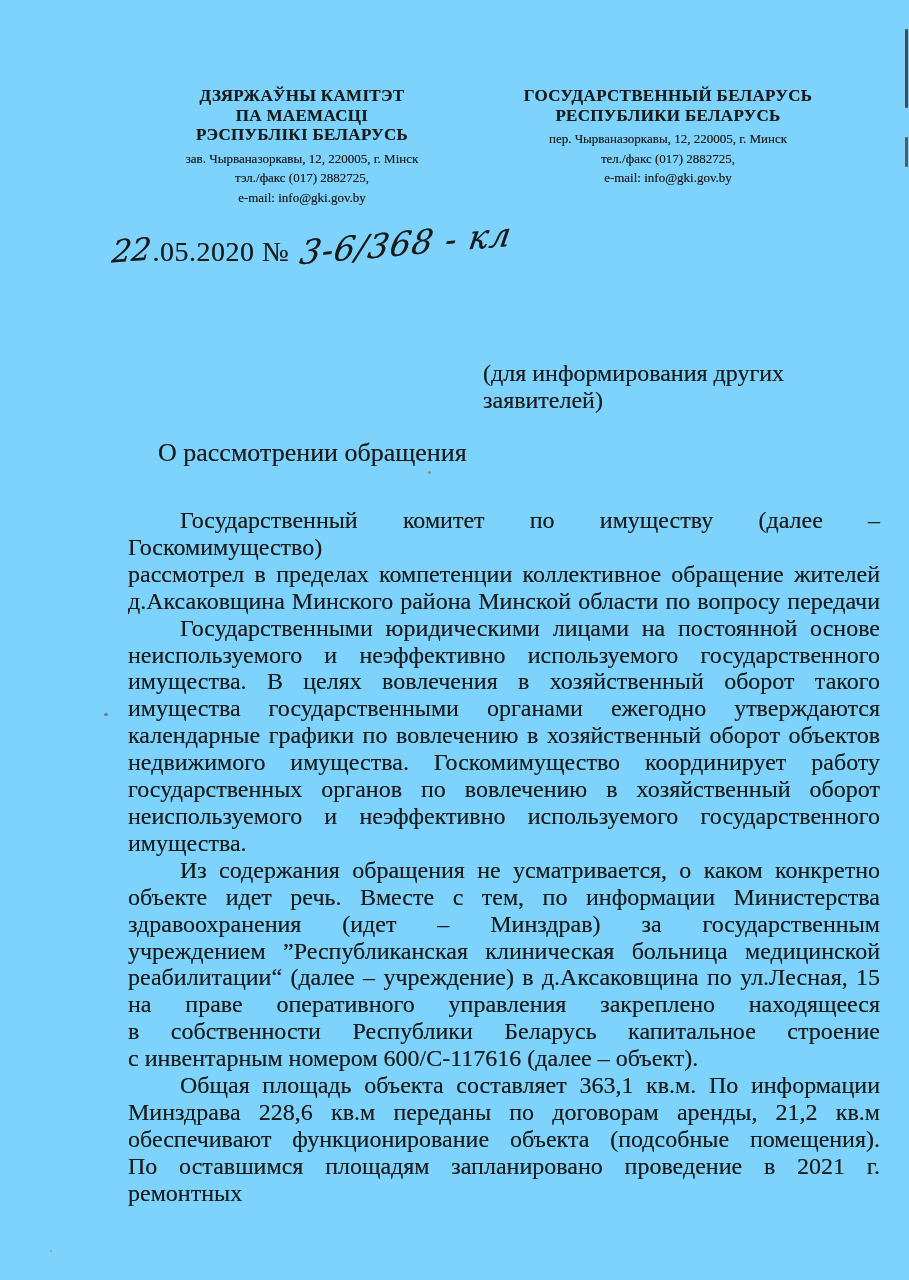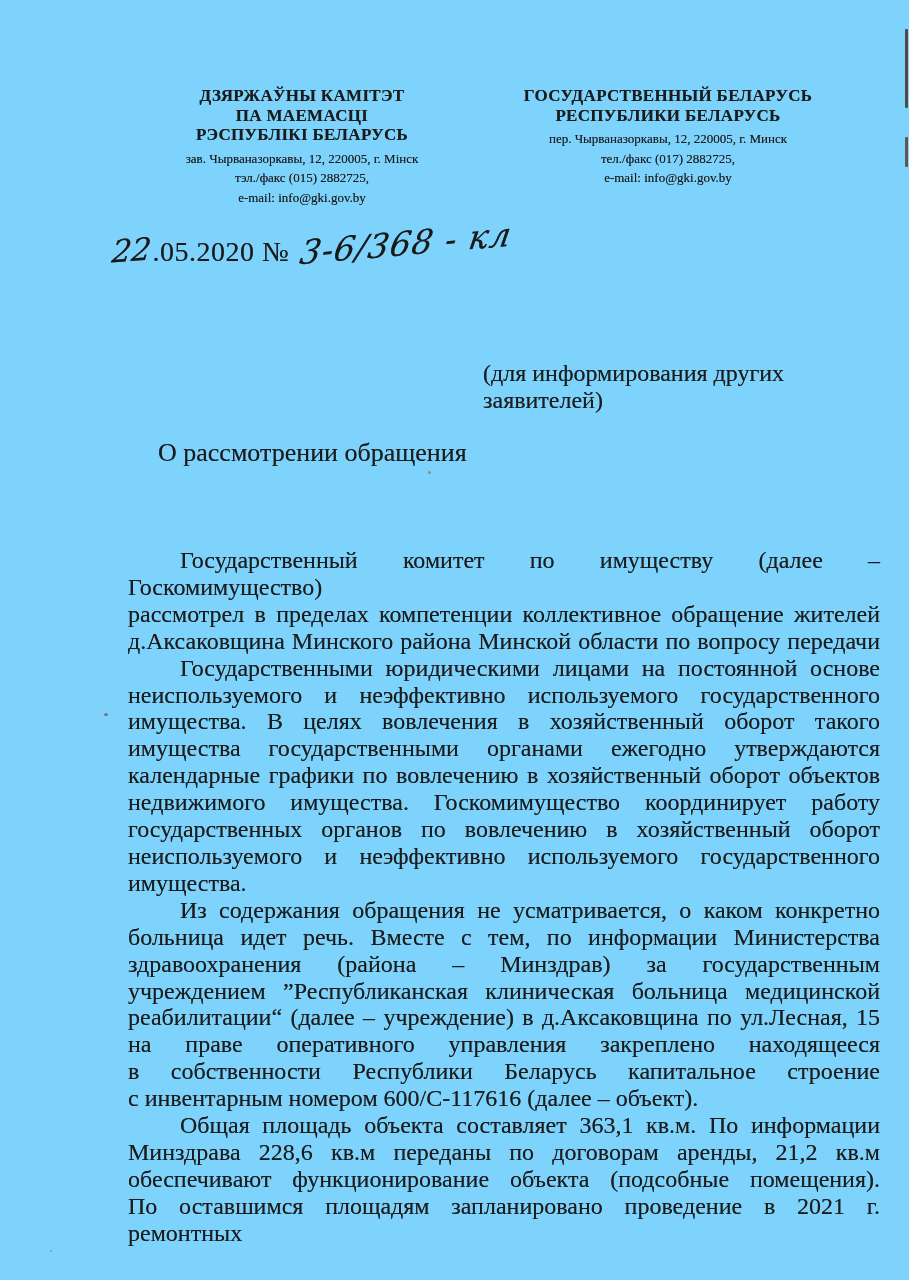--- a/index.html
+++ b/index.html
@@ -28,21 +28,21 @@
   .hand-day{ font-size:31px; transform:rotate(-4deg) skewX(-10deg); margin-right:1px; }
   .hand-num{ font-size:33px; transform:rotate(-5deg) skewX(-14deg) translateY(-6px); margin-left:10px; letter-spacing:1px; }
 
   
   .recipient-note{ position:absolute; left:483px; top:360px; width:400px; font-size:24px; line-height:27px; }
 
   
   .subject{ position:absolute; left:126px; top:438px; font-size:26px;margin-left:32px; }
 
   
-  .body-text{ position:absolute; left:128px; top:507px; width:752px; font-size:24px;margin-top:40px; }
+  .body-text{ position:absolute; left:128px; top:507px; width:752px; font-size:24px; }
   .para{ margin:0; }
   .line{ line-height:26.9px; white-space:normal; }
   .line.just{ text-align:justify; text-align-last:justify; }
   .line.indent{ text-indent:52px; }
 
   
   .scan-bar{ position:absolute; background:#4c4c4c; border-radius:1px; }
   .scan-bar.b1{ left:905px; top:29px; width:3px; height:79px; }
   .scan-bar.b2{ left:905px; top:137px; width:3px; height:30px; background:#5a5a5a; }
   .speck{ position:absolute; background:#8c8c8c; border-radius:50%; }
@@ -55,21 +55,21 @@
 <body>
 
 <div class="page scan-text">
 
   <div class="org-block left">
     <div class="org-name">ДЗЯРЖАЎНЫ КАМІТЭТ</div>
     <div class="org-name">ПА МАЕМАСЦІ</div>
     <div class="org-name">РЭСПУБЛІКІ БЕЛАРУСЬ</div>
     <div class="org-addr">
       <div>зав. Чырваназоркавы, 12, 220005, г. Мінск</div>
-      <div>тэл./факс (015)  2882725,</div>
+      <div>тэл./факс (017)  2882725,</div>
       <div>e-mail: info@gki.gov.by</div>
     </div>
   </div>
 
   <div class="org-block right">
     <div class="org-name">ГОСУДАРСТВЕННЫЙ БЕЛАРУСЬ</div>
     <div class="org-name">РЕСПУБЛИКИ БЕЛАРУСЬ</div>
     <div class="org-addr">
       <div>пер. Чырваназоркавы, 12, 220005, г. Минск</div>
       <div>тел./факс (017)  2882725,</div>
@@ -100,22 +100,22 @@
         <div class="line just">имущества. В целях вовлечения в хозяйственный оборот такого</div>
         <div class="line just">имущества государственными органами ежегодно утверждаются</div>
         <div class="line just">календарные графики по вовлечению в хозяйственный оборот объектов</div>
         <div class="line just">недвижимого имущества. Госкомимущество координирует работу</div>
         <div class="line just">государственных органов по вовлечению в хозяйственный оборот</div>
         <div class="line just">неиспользуемого и неэффективно используемого государственного</div>
         <div class="line">имущества.</div>
       </div>
       <div class="para">
         <div class="line just indent">Из содержания обращения не усматривается, о каком конкретно</div>
-        <div class="line just">больница идет речь. Вместе с тем, по информации Министерства</div>
-        <div class="line just">здравоохранения (района – Минздрав) за государственным</div>
+        <div class="line just">объекте идет речь. Вместе с тем, по информации Министерства</div>
+        <div class="line just">здравоохранения (идет – Минздрав) за государственным</div>
         <div class="line just">учреждением ”Республиканская клиническая больница медицинской</div>
         <div class="line just">реабилитации“ (далее – учреждение) в д.Аксаковщина по ул.Лесная, 15</div>
         <div class="line just">на&nbsp;праве оперативного управления закреплено находящееся</div>
         <div class="line just">в&nbsp;собственности Республики Беларусь капитальное строение</div>
         <div class="line">с&nbsp;инвентарным номером 600/С-117616 (далее – объект).</div>
       </div>
       <div class="para">
         <div class="line just indent">Общая площадь объекта составляет 363,1 кв.м. По информации</div>
         <div class="line just">Минздрава 228,6 кв.м переданы по договорам аренды, 21,2 кв.м</div>
         <div class="line just">обеспечивают функционирование объекта (подсобные помещения).</div>

